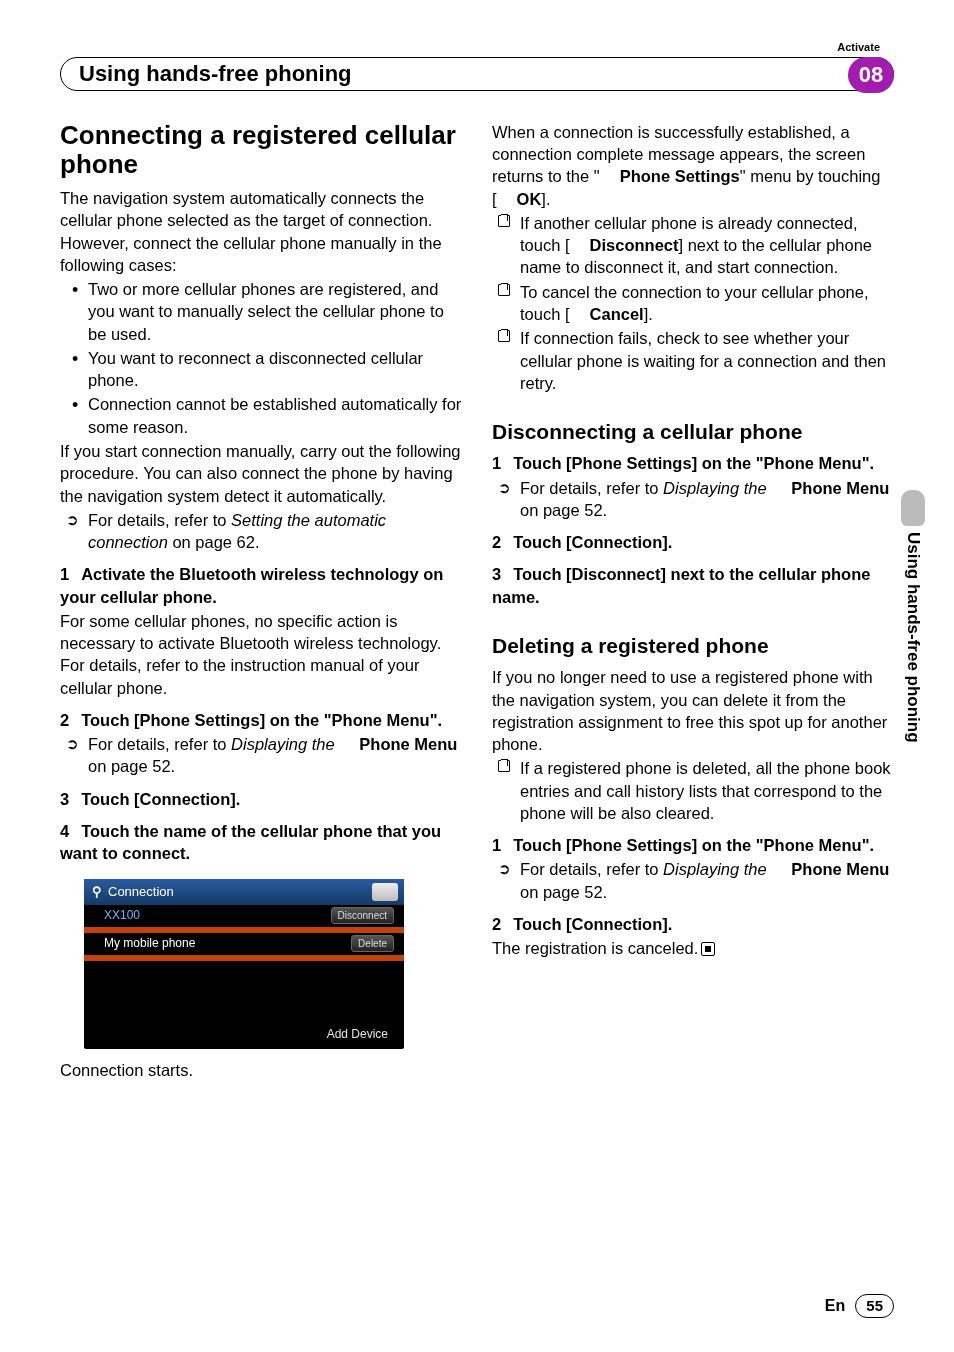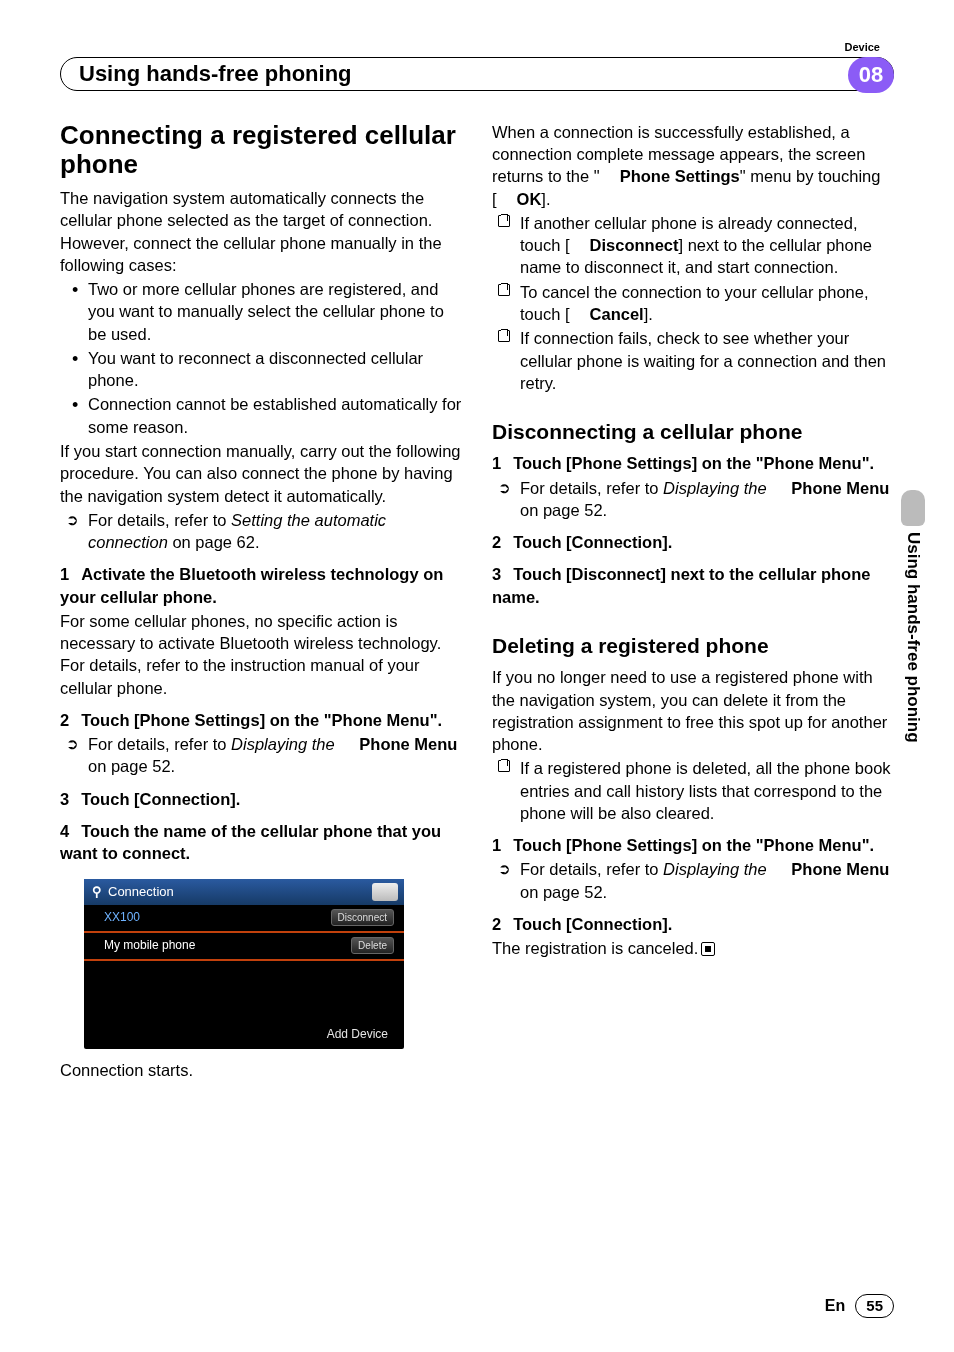--- a/index.html
+++ b/index.html
@@ -38,21 +38,21 @@
     font-weight: 900;
     font-size: 22px;
     position: relative;
   }
   .chapter-badge {
     position: absolute;
     right: -1px;
     top: -1px;
     height: 36px;
     width: 46px;
-    background: #8b5cf6;
+    background: #a21caf;
     color: #fff;
     border-radius: 18px;
     display: flex;
     align-items: center;
     justify-content: center;
     font-weight: 900;
     font-size: 22px;
   }
   .columns {
     display: flex;
@@ -154,21 +154,21 @@
     width:26px;height:18px;
     background:linear-gradient(#eee,#bbb);
     border-radius:3px;
   }
   .ss-row{
     height:28px;
     display:flex;
     align-items:center;
     justify-content:space-between;
     padding:0 10px 0 20px;
-    border-bottom:2px solid #c2410c;
+    border-bottom:6px solid #c2410c;
     font-size:12px;
   }
   .ss-row.sel{ color:#6fb3ff; }
   .ss-btn{
     background:linear-gradient(#555,#222);
     border:1px solid #666;
     border-radius:3px;
     padding:1px 6px;
     font-size:10px;
     color:#ddd;
@@ -235,21 +235,21 @@
     display:inline-block;
     width:12px;
     font-weight:bold;
     margin-right:4px;
   }
 </style>
 </head>
 <body>
 
 <div class="page">
-  <div class="top-label">Device</div>
+  <div class="top-label">Activate</div>
   <div class="header-bar">
     <div class="header-line">
       <span>Using hands-free phoning</span>
       <div class="chapter-badge">08</div>
     </div>
   </div>
 
   <div class="columns">
 
     <div class="col">

